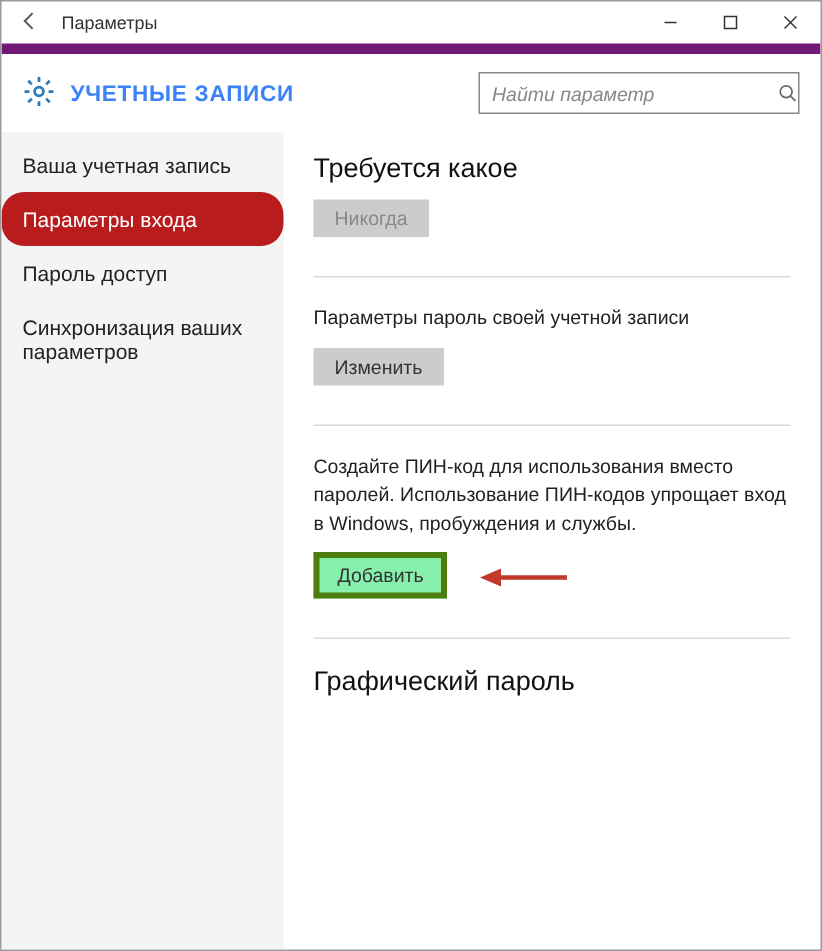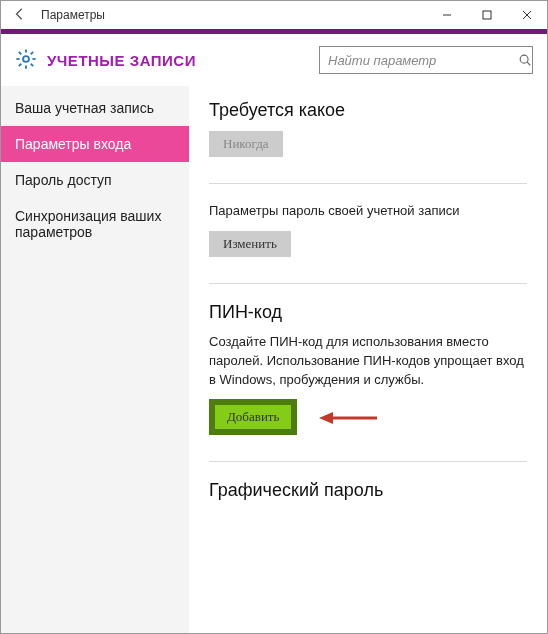--- a/index.html
+++ b/index.html
@@ -23,21 +23,21 @@
   }
   
   .titlebar {
     height: 28px;
     display: flex;
     align-items: center;
     justify-content: space-between;
     padding: 0 0 0 8px;
     font-size: 12px;
     color: #333;
-    border-bottom: 5px solid #701a75;
+    border-bottom: 7px solid #701a75;
   }
   .titlebar-left { display: flex; align-items: center; gap: 10px; }
   .back-arrow { font-size: 14px; color: #666; padding: 0 4px; }
   .win-controls { display: flex; }
   .win-btn {
     width: 40px; height: 27px;
     display: flex; align-items: center; justify-content: center;
     color: #444; font-size: 11px;
   }
   .win-btn svg { width: 10px; height: 10px; }
@@ -49,21 +49,21 @@
     align-items: center;
     justify-content: space-between;
     padding: 0 14px;
   }
   .header-left { display: flex; align-items: center; gap: 10px; }
   .gear svg { width: 22px; height: 22px; }
   .page-title {
     font-size: 15px;
     font-weight: 600;
     letter-spacing: 0.5px;
-    color: #a21caf;
+    color: #3b82f6;
   }
   .search-box {
     width: 214px;
     height: 28px;
     border: 1px solid #888;
     display: flex;
     align-items: center;
     font-size: 13px;
     color: #777;
     box-sizing: border-box;
@@ -94,22 +94,23 @@
     padding-top: 4px;
     border-right: none;
   }
   .sidebar-item {
     padding: 10px 14px;
     font-size: 14px;
     color: #222;
     cursor: default;
   }
   .sidebar-item.selected {
-    background: #ec4899;
+    background: #b91c1c;
     color: #fff;
+    border-radius: 15px;
   }
 
   .content {
     flex: 1;
     padding: 14px 20px 10px 20px;
     overflow-y: auto;
   }
   .section { margin-bottom: 26px; }
   h2.section-title {
     font-size: 18px;
@@ -134,26 +135,26 @@
     line-height: 1.45;
     margin-bottom: 10px;
   }
   .btn {
     display: inline-block;
     background: #ccc;
     color: #333;
     padding: 5px 14px;
     font-size: 13px;
     border: none;
-    font-family: Liberation Serif, serif;
+    font-family: Liberation Sans, sans-serif;
   }
   .btn.disabled { color: #888; }
   .btn.highlight {
-    background: #84cc16;
-    border: 6px solid #4d7c0f;
+    background: #86efac;
+    border: 4px solid #4d7c0f;
     color: #333;
     padding: 4px 12px;
   }
   .arrow-annotation {
     display: inline-flex;
     align-items: center;
     margin-left: 18px;
     vertical-align: middle;
   }
   .arrow-annotation svg { overflow: visible; }
@@ -245,21 +246,20 @@
       <hr class="divider">
 
       <div class="section">
         <div class="desc">Параметры пароль своей учетной записи</div>
         <button class="btn">Изменить</button>
       </div>
 
       <hr class="divider">
 
       <div class="section">
-        <h2 class="section-title">ПИН-код</h2>
         <div class="desc">Создайте ПИН-код для использования вместо паролей. Использование ПИН-кодов упрощает вход в Windows, пробуждения и службы.</div>
         <span>
           <button class="btn highlight">Добавить</button>
           <span class="arrow-annotation">
             <svg width="60" height="18" viewBox="0 0 60 18">
               <line x1="58" y1="9" x2="12" y2="9" stroke="#c0392b" stroke-width="3"></line>
               <polygon points="0,9 14,3 14,15" fill="#c0392b"></polygon>
             </svg>
           </span>
         </span>

